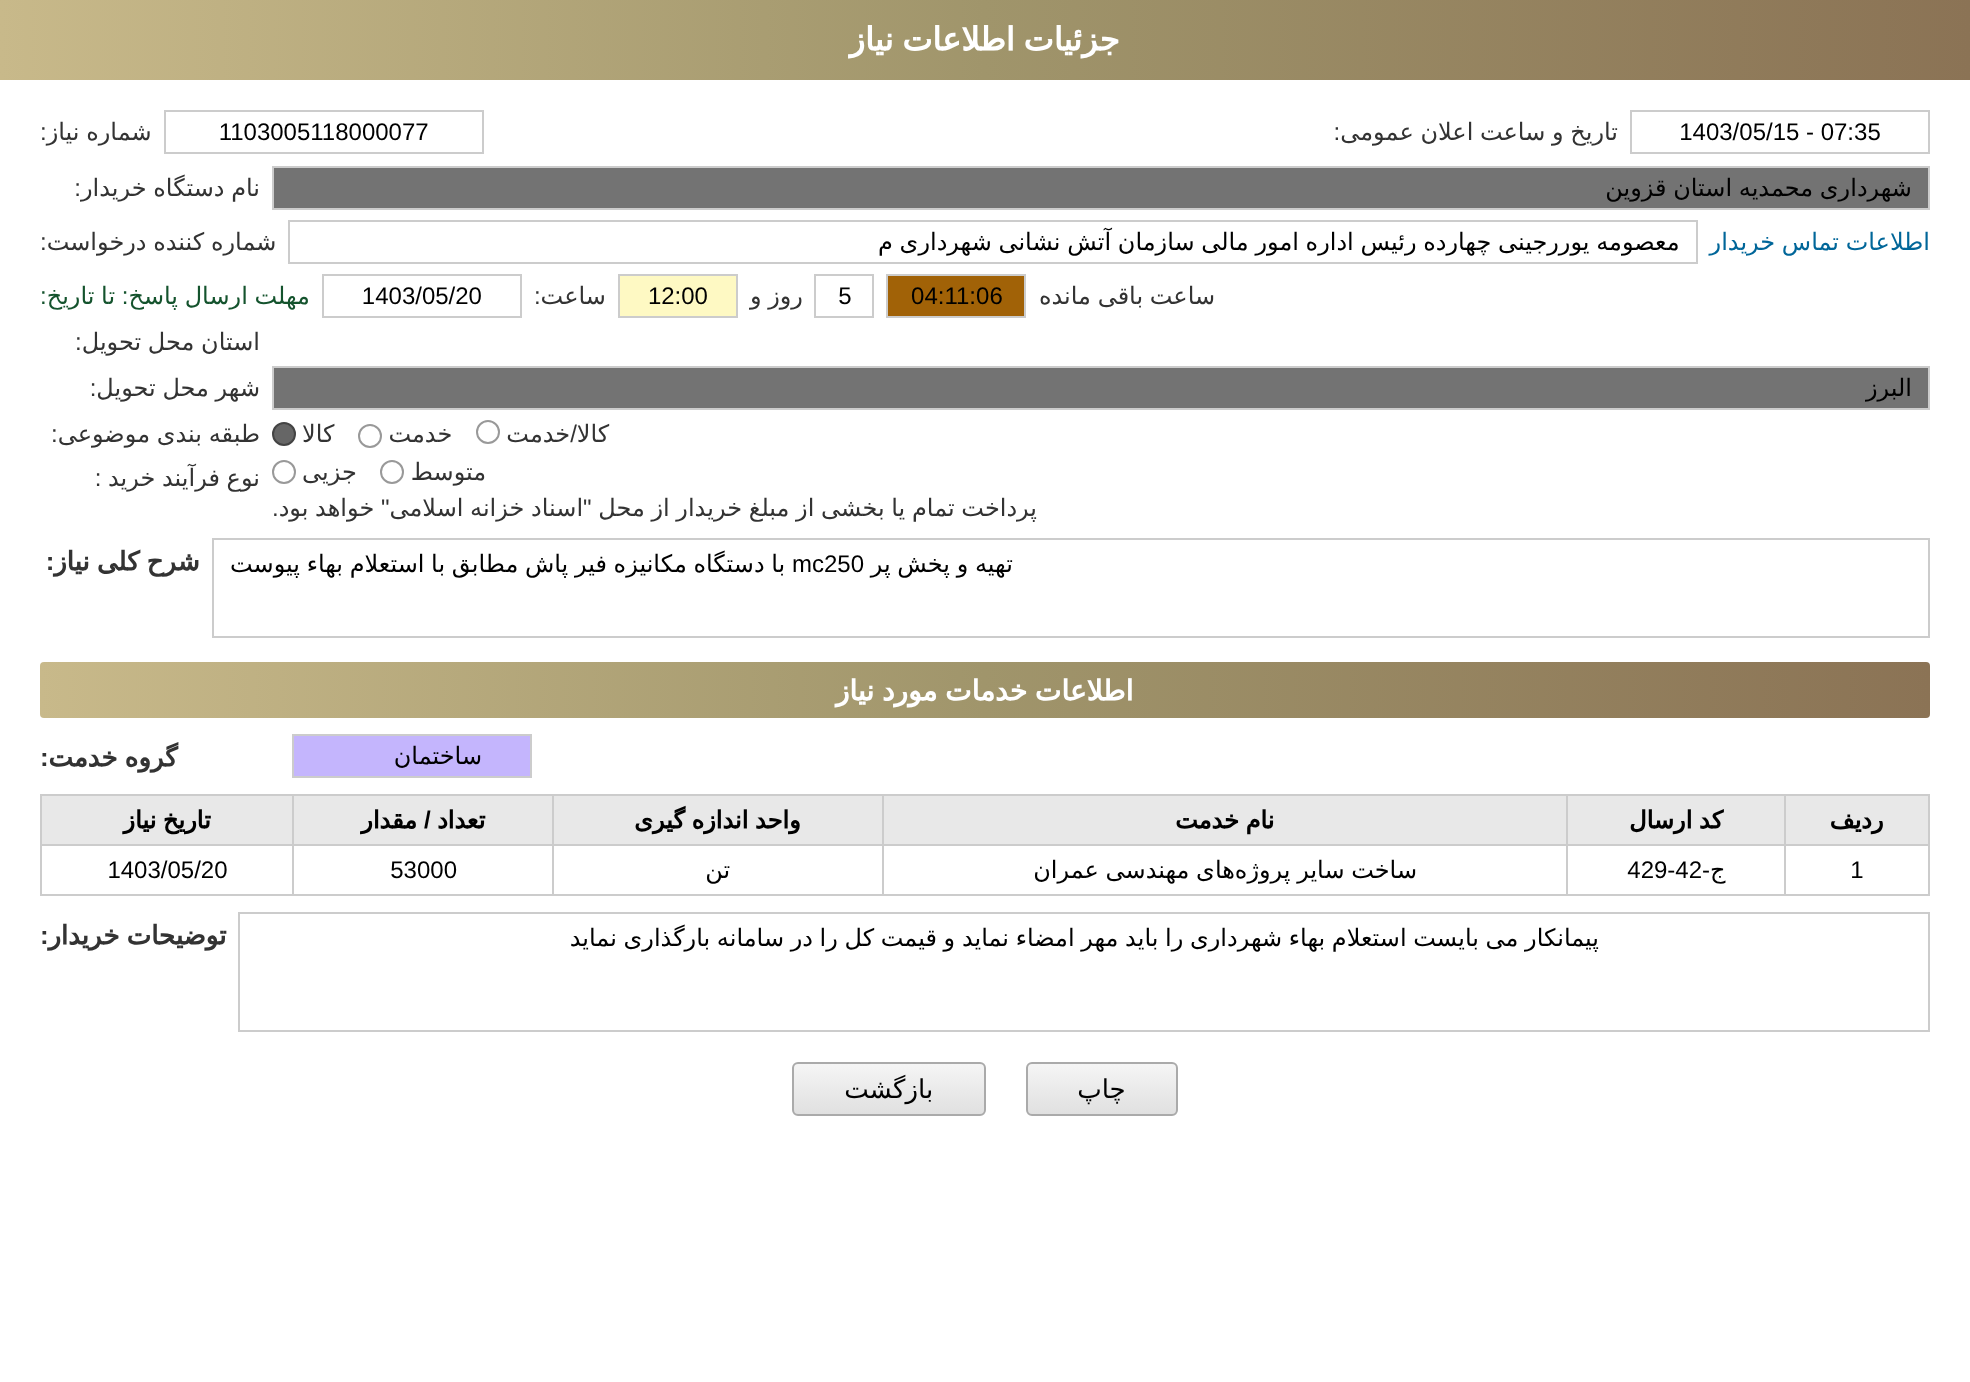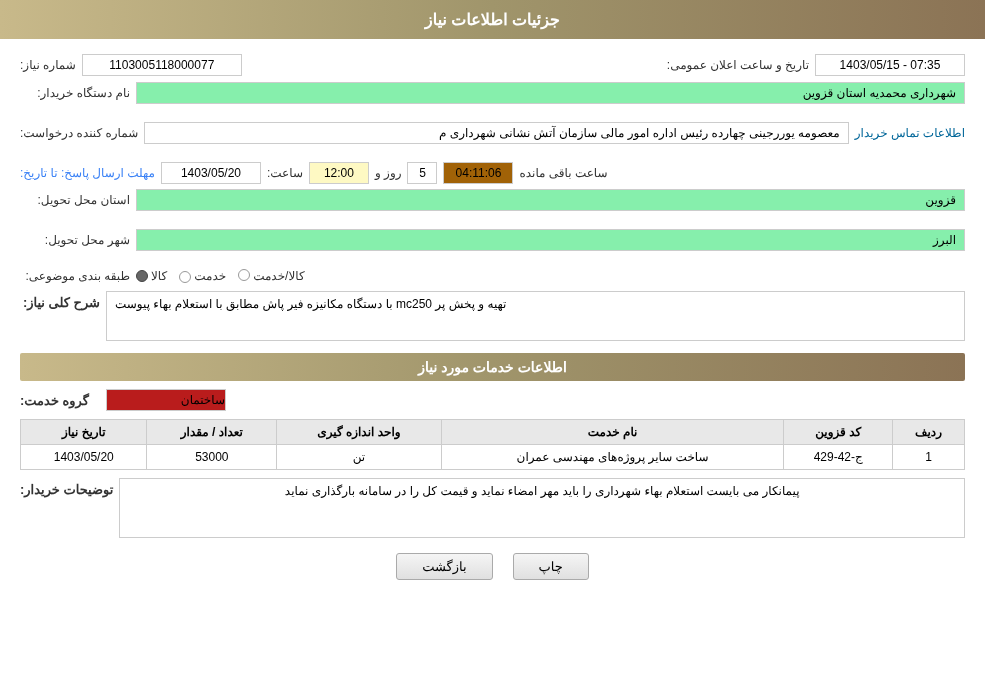--- a/index.html
+++ b/index.html
@@ -32,34 +32,34 @@
       text-align: center;
       padding: 6px 10px;
       font-size: 14px;
       font-weight: bold;
       margin: 12px 0 8px 0;
       border-radius: 2px;
     }
     .form-row {
       display: flex;
       align-items: center;
-      margin-bottom: 18px;
+      margin-bottom: 5px;
       gap: 6px;
       flex-direction: row-reverse;
     }
     .form-row .label {
       min-width: 110px;
       text-align: right;
       font-size: 12px;
       color: #333;
       flex-shrink: 0;
     }
     .form-row .value-box {
       border: 1px solid #ccc;
-      background: #86efac;
+      background: #737373;
       padding: 3px 8px;
       font-size: 12px;
       min-height: 22px;
       flex: 1;
       text-align: right;
     }
     .radio-circle {
       width: 12px;
       height: 12px;
       border-radius: 50%;
@@ -120,26 +120,27 @@
     }
     .group-row .label {
       font-size: 13px;
       font-weight: bold;
       color: #333;
       min-width: 80px;
       text-align: left;
     }
     .group-row .value-box {
       border: 1px solid #ccc;
-      background: #b91c1c;
-      padding: 3px 0;
+      background: #c4b5fd;
+      padding: 3px 24px;
       font-size: 12px;
       min-height: 22px;
       width: 120px;
       text-align: right;
+      margin-left: 40px;
     }
     .tawzihat-row {
       display: flex;
       gap: 6px;
       margin-top: 8px;
       flex-direction: row-reverse;
       align-items: flex-start;
     }
     .bottom-buttons {
       display: flex;
@@ -193,33 +194,32 @@
 
     <div class="form-row">
       <span class="label">شماره کننده درخواست:</span>
       <div style="flex:1; display:flex; align-items:center; gap:6px; flex-direction:row-reverse;">
         <div style="border:1px solid #ccc; background:#fff; padding:3px 8px; font-size:12px; min-height:22px; flex:1; text-align:right;">معصومه یوررجینی چهارده رئیس اداره امور مالی سازمان آتش نشانی شهرداری م</div>
         <span class="link-text">اطلاعات تماس خریدار</span>
       </div>
     </div>
 
     <div style="display:flex; align-items:center; gap:6px; margin-bottom:5px; flex-direction:row-reverse;">
-      <span style="font-size:12px; color:#3b82f6; white-space:nowrap; min-width:110px; text-align:right;">مهلت ارسال پاسخ: تا تاریخ:</span>
+      <span style="font-size:12px; color:#14532d; white-space:nowrap; min-width:110px; text-align:right;">مهلت ارسال پاسخ: تا تاریخ:</span>
       <div style="border:1px solid #ccc; background:#fff; padding:3px 8px; font-size:12px; min-height:22px; min-width:100px; text-align:center; direction:ltr;">1403/05/20</div>
       <span style="font-size:12px; color:#333;">ساعت:</span>
       <div style="border:1px solid #ccc; background:#fef9c3; padding:3px 8px; font-size:12px; min-height:22px; min-width:60px; text-align:center; direction:ltr;">12:00</div>
       <span style="font-size:12px; color:#333;">روز و</span>
       <div style="border:1px solid #ccc; background:#fff; padding:3px 8px; font-size:12px; min-height:22px; min-width:30px; text-align:center;">5</div>
       <div style="border:1px solid #ccc; background:#a16207; padding:3px 8px; font-size:12px; min-height:22px; min-width:70px; text-align:center; direction:ltr;">04:11:06</div>
       <span style="font-size:12px; color:#333;">ساعت باقی مانده</span>
     </div>
 
     <div class="form-row">
       <span class="label">استان محل تحویل:</span>
-      <div class="value-box">قزوین</div>
     </div>
 
     <div class="form-row">
       <span class="label">شهر محل تحویل:</span>
       <div class="value-box">البرز</div>
     </div>
 
     <div style="display:flex; align-items:center; gap:6px; margin-bottom:5px; flex-direction:row-reverse;">
       <span style="font-size:12px; color:#333; min-width:110px; text-align:right; flex-shrink:0;">طبقه بندی موضوعی:</span>
       <div style="display:flex; gap:12px; align-items:center; flex-direction:row-reverse;">
@@ -231,20 +231,36 @@
           <span style="font-size:12px; color:#333;">خدمت</span>
           <div class="radio-circle"></div>
         </div>
         <div style="display:flex; align-items:flex-start; gap:3px;">
           <span style="font-size:12px; color:#333;">کالا/خدمت</span>
           <div class="radio-circle"></div>
         </div>
       </div>
     </div>
 
+    <div style="display:flex; align-items:flex-start; gap:6px; margin-bottom:5px; flex-direction:row-reverse;">
+      <span style="font-size:12px; color:#333; min-width:110px; text-align:right; flex-shrink:0; padding-top:3px;">نوع فرآیند خرید :</span>
+      <div style="flex:1; display:flex; flex-direction:column; gap:4px; align-items:flex-end;">
+        <div style="display:flex; gap:12px; align-items:center; flex-direction:row-reverse;">
+          <div style="display:flex; align-items:center; gap:3px;">
+            <span style="font-size:12px; color:#333;">جزیی</span>
+            <div class="radio-circle"></div>
+          </div>
+          <div style="display:flex; align-items:center; gap:3px;">
+            <span style="font-size:12px; color:#333;">متوسط</span>
+            <div class="radio-circle"></div>
+          </div>
+        </div>
+        <span style="font-size:12px; color:#333; text-align:right;">پرداخت تمام یا بخشی از مبلغ خریدار از محل "اسناد خزانه اسلامی" خواهد بود.</span>
+      </div>
+    </div>
 
     <div class="sharh-row" style="margin-top:8px;">
       <span class="label">شرح کلی نیاز:</span>
       <div style="flex:1; border:1px solid #ccc; background:#fff; padding:5px 8px; font-size:12px; min-height:50px; text-align:right; display:flex; align-items:flex-start; justify-content:flex-end;">
         <span>تهیه و پخش پر mc250 با دستگاه مکانیزه فیر پاش مطابق با استعلام بهاء پیوست</span>
       </div>
     </div>
 
     <div class="section-header">
       <span>اطلاعات خدمات مورد نیاز</span>
@@ -253,21 +269,21 @@
     <div class="group-row">
       <span class="label" style="font-size:13px; font-weight:bold;">گروه خدمت:</span>
       <div class="value-box" style="width:120px; min-height:22px;">ساختمان</div>
     </div>
 
     <div class="table-section">
       <table class="data-table">
         <thead>
           <tr>
             <th>ردیف</th>
-            <th>کد قزوین</th>
+            <th>کد ارسال</th>
             <th>نام خدمت</th>
             <th>واحد اندازه گیری</th>
             <th>تعداد / مقدار</th>
             <th>تاریخ نیاز</th>
           </tr>
         </thead>
         <tbody id="khadamat-tbody">
         <tr>
               <td>1</td>
               <td>ج-42-429</td>

